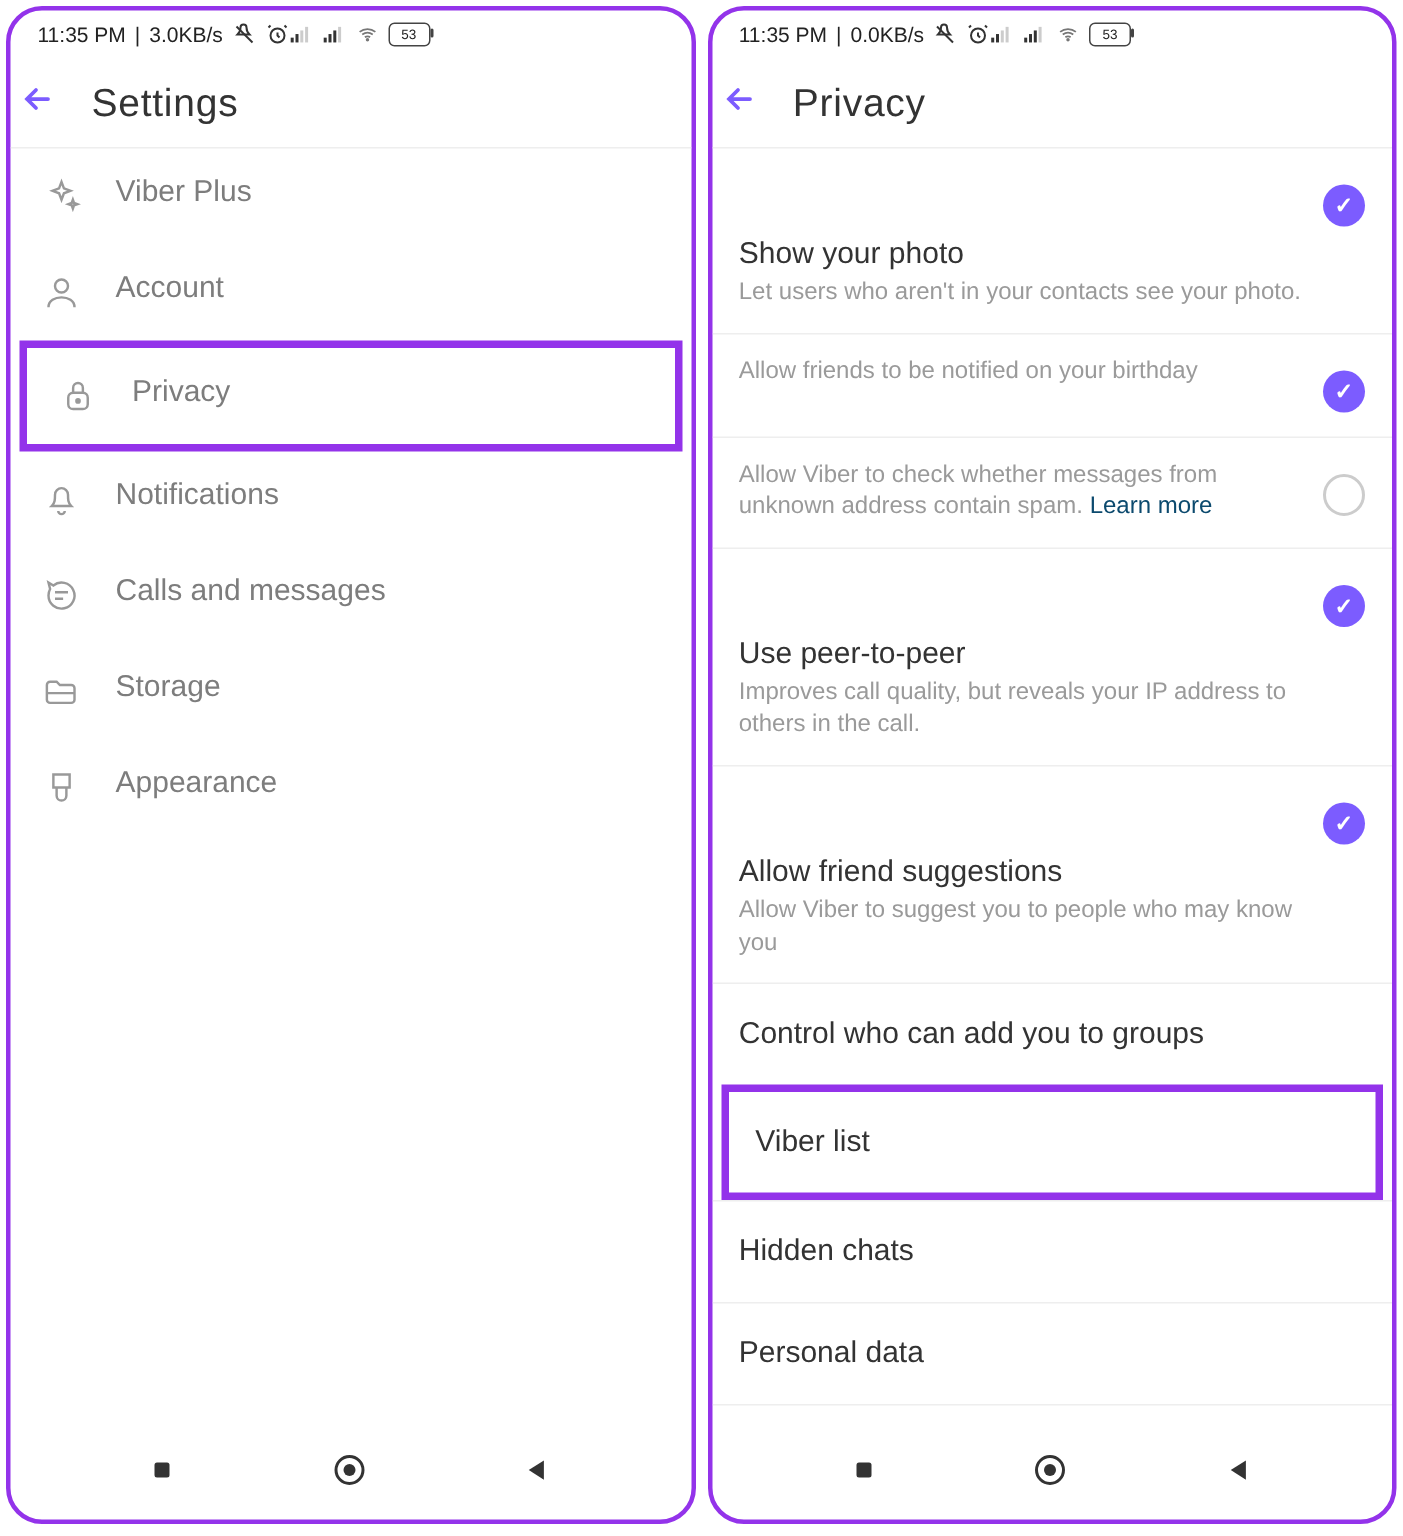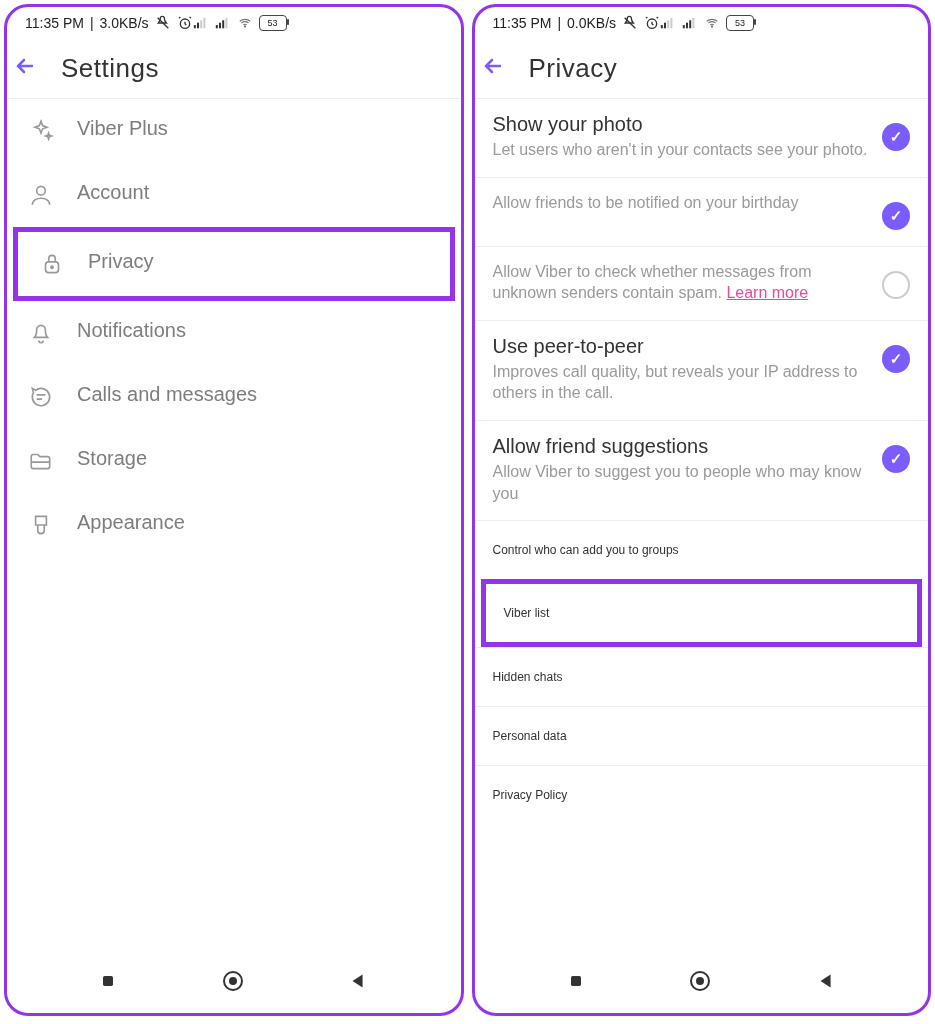--- a/index.html
+++ b/index.html
@@ -84,45 +84,46 @@
     align-items: flex-start;
     gap: 12px;
   }
   .priv-item:first-child { border-top: none; }
   .priv-text { flex: 1; }
   .priv-title {
     font-size: 20px;
     color: #333;
     font-weight: 400;
     margin-bottom: 3px;
+    margin-top: 45px;
   }
   .priv-sub {
     font-size: 16px;
     color: #9a9a9a;
     line-height: 1.35;
   }
-  .priv-sub a { color: #ec4899; text-decoration: underline; }
+  .priv-sub a { color: #0c4a6e; }
   .toggle {
     width: 28px; height: 28px; border-radius: 50%;
     display: flex; align-items: center; justify-content: center;
     margin-top: 10px;
     flex-shrink: 0;
   }
   .toggle.on { background: #7c5cff; }
   .toggle.off { border: 2px solid #ccc; }
   .toggle.on::after {
     content: '✓';
     color: #fff;
     font-size: 15px;
     font-weight: bold;
   }
   .priv-link {
     padding: 22px 18px;
     border-top: 1px solid #eee;
-    font-size: 12px;
+    font-size: 20px;
     color: #333;
   }
   .nav-bar {
     display: flex;
     justify-content: space-around;
     align-items: center;
     padding: 14px 40px 16px;
   }
   .nav-btn { color: #333; }
   .battery {
@@ -343,21 +344,21 @@
       <div class="toggle on"></div>
     </div>
     <div class="priv-item">
       <div class="priv-text">
         <div class="priv-sub">Allow friends to be notified on your birthday</div>
       </div>
       <div class="toggle on"></div>
     </div>
     <div class="priv-item">
       <div class="priv-text">
-        <div class="priv-sub"><span>Allow Viber to check whether messages from unknown senders contain spam. </span><a>Learn more</a></div>
+        <div class="priv-sub"><span>Allow Viber to check whether messages from unknown address contain spam. </span><a>Learn more</a></div>
       </div>
       <div class="toggle off"></div>
     </div>
     <div class="priv-item">
       <div class="priv-text">
         <div class="priv-title">Use peer-to-peer</div>
         <div class="priv-sub">Improves call quality, but reveals your IP address to others in the call.</div>
       </div>
       <div class="toggle on"></div>
     </div>

